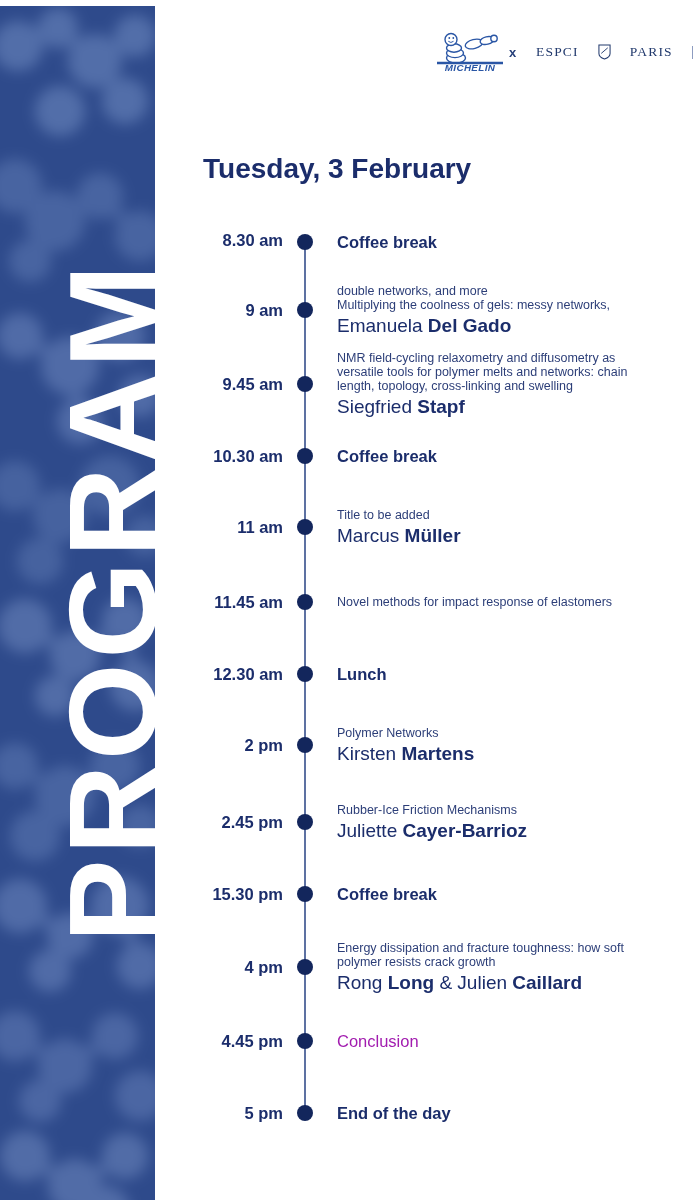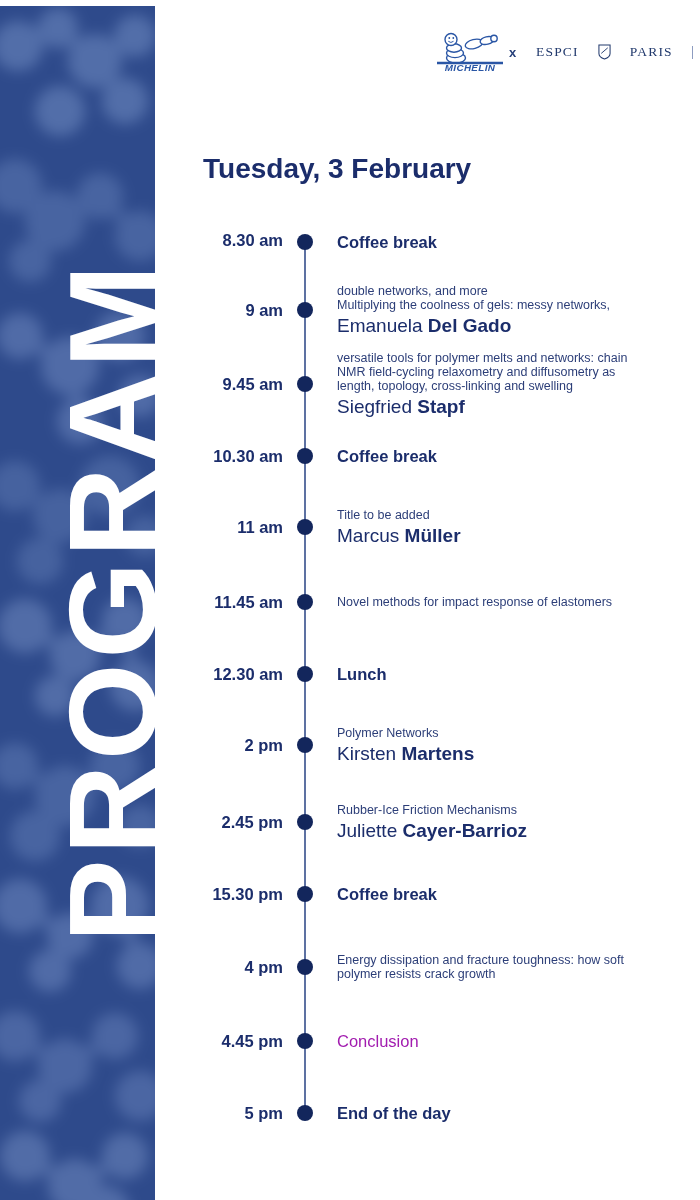--- a/index.html
+++ b/index.html
@@ -230,22 +230,22 @@
         <span>double networks, and more</span>
         <span>Multiplying the coolness of gels: messy networks,</span>
       </div>
       <div class="speakers">Emanuela <b>Del Gado</b></div>
     </div>
 
   <div class="entry-time" style="top: 384px;">9.45 am</div>
   <div class="entry-dot" style="top: 376px;"></div>
   <div class="entry-content" style="top: 384px;">
       <div class="talk-title">
+        <span>NMR field-cycling relaxometry and diffusometry as</span>
         <span>versatile tools for polymer melts and networks: chain</span>
-        <span>NMR field-cycling relaxometry and diffusometry as</span>
         <span>length, topology, cross-linking and swelling</span>
       </div>
       <div class="speakers">Siegfried <b>Stapf</b></div>
     </div>
 
   <div class="entry-time" style="top: 456px;">10.30 am</div>
   <div class="entry-dot" style="top: 448px;"></div>
   <div class="entry-content" style="top: 456px;">
       <div class="break-label">Coffee break</div>
     </div>
@@ -297,20 +297,21 @@
       <div class="break-label">Coffee break</div>
     </div>
 
   <div class="entry-time" style="top: 967px;">4 pm</div>
   <div class="entry-dot" style="top: 959px;"></div>
   <div class="entry-content" style="top: 967px;">
       <div class="talk-title">
         <span>Energy dissipation and fracture toughness: how soft</span>
         <span>polymer resists crack growth</span>
       </div>
+      <div class="speakers">Rong <b>Long</b> &amp; Julien <b>Caillard</b></div>
     </div>
 
   <div class="entry-time" style="top: 1041px;">4.45 pm</div>
   <div class="entry-dot" style="top: 1033px;"></div>
   <div class="entry-content" style="top: 1041px;">
       <div class="plain-label">Conclusion</div>
     </div>
 
   <div class="entry-time" style="top: 1113px;">5 pm</div>
   <div class="entry-dot" style="top: 1105px;"></div>

